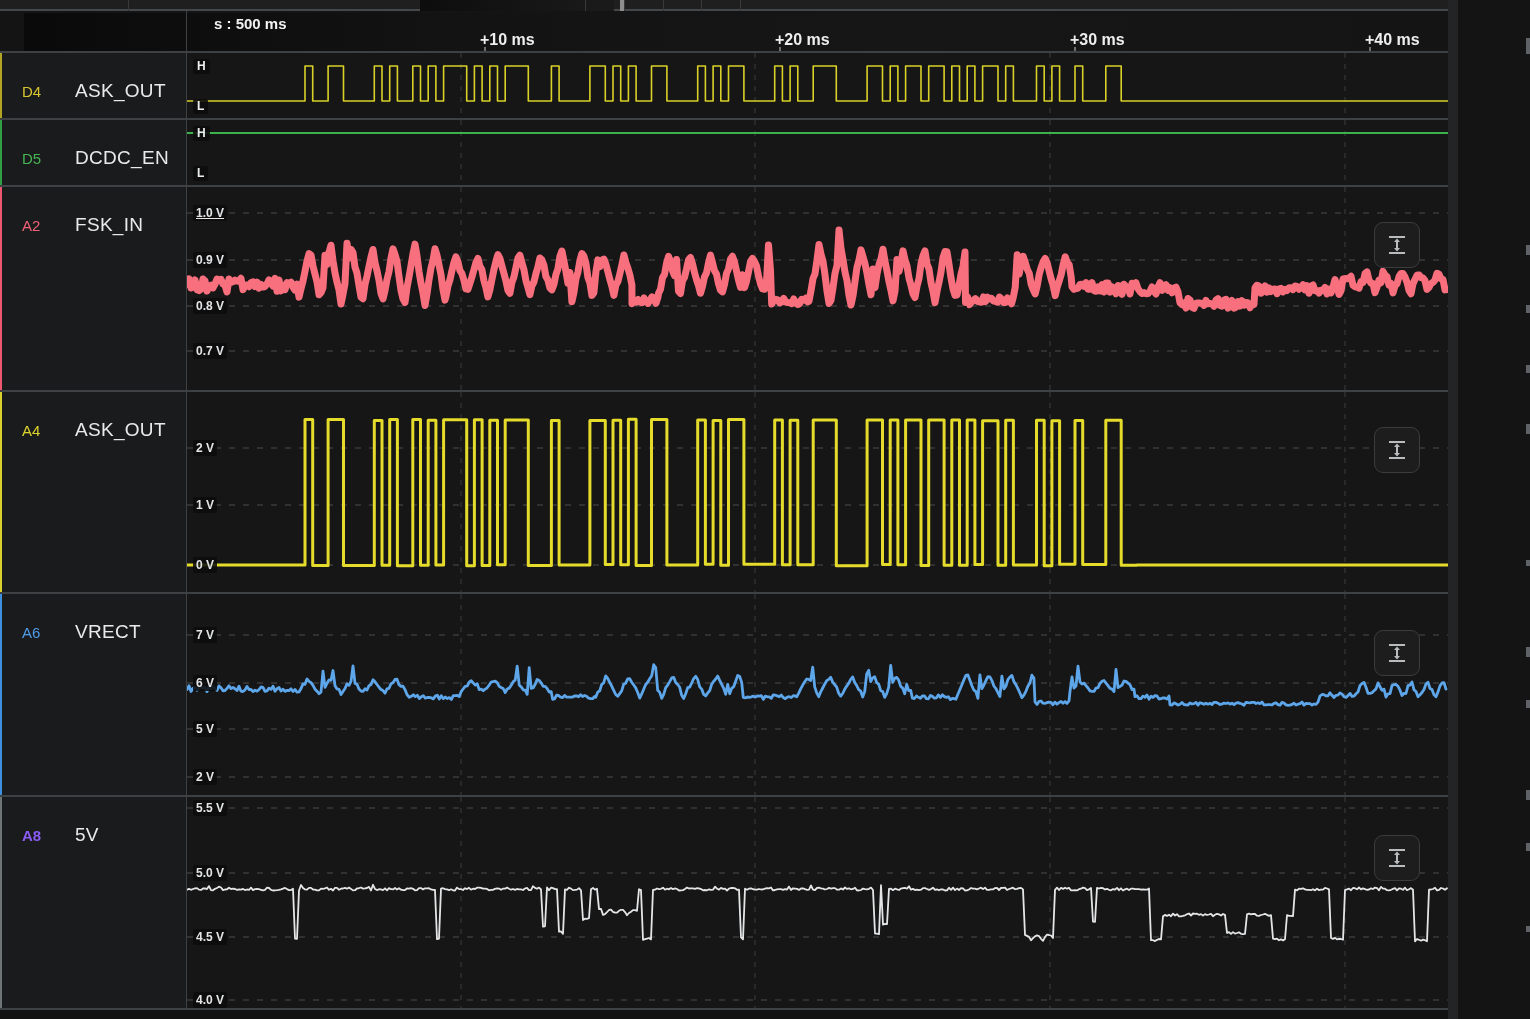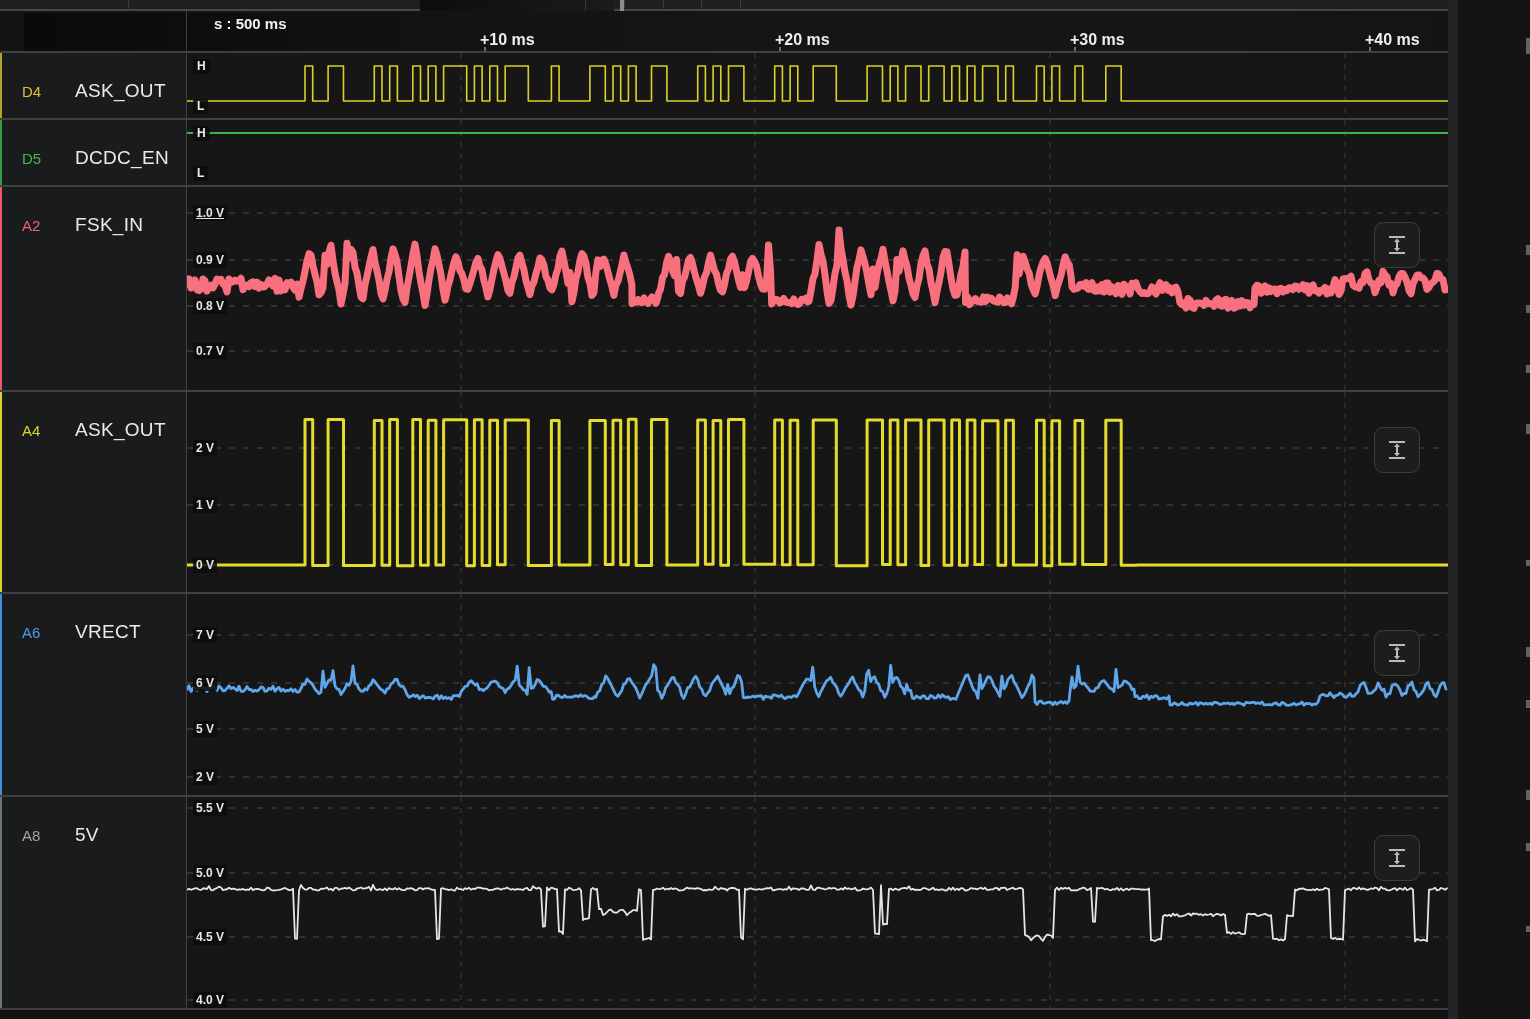--- a/index.html
+++ b/index.html
@@ -197,21 +197,21 @@
             </g>
             <path d="M12 5.5 L15 9 L9 9 Z" fill="#b9bcbe"></path>
             <path d="M12 18.5 L15 15 L9 15 Z" fill="#b9bcbe"></path>
           </svg>
         </div>
       </div>
       <div class="row-div" style="top: 795px;"></div>
       <div class="row" style="top: 797px; height: 211px;">
         <div class="panel">
           <div class="accent" style="background: rgb(111, 116, 119);"></div>
-          <span class="chid" style="color: #a3a3a3;">A8</span>
+          <span class="chid" style="color: #8b5cf6; font-weight: bold;">A8</span>
           <span class="chname">5V</span>
         </div>
         <svg class="plot" width="1261" height="211">
           <line x1="274" x2="274" y1="0" y2="211" stroke="#3c3d3e" stroke-dasharray="5 6"></line>
           <line x1="568" x2="568" y1="0" y2="211" stroke="#3c3d3e" stroke-dasharray="5 6"></line>
           <line x1="863" x2="863" y1="0" y2="211" stroke="#3c3d3e" stroke-dasharray="5 6"></line>
           <line x1="1158" x2="1158" y1="0" y2="211" stroke="#3c3d3e" stroke-dasharray="5 6"></line>
           <line x1="0" x2="1261" y1="11" y2="11" stroke="#4c4d4e" stroke-dasharray="6 8"></line>
           <line x1="0" x2="1261" y1="76" y2="76" stroke="#4c4d4e" stroke-dasharray="6 8"></line>
           <line x1="0" x2="1261" y1="140" y2="140" stroke="#4c4d4e" stroke-dasharray="6 8"></line>

